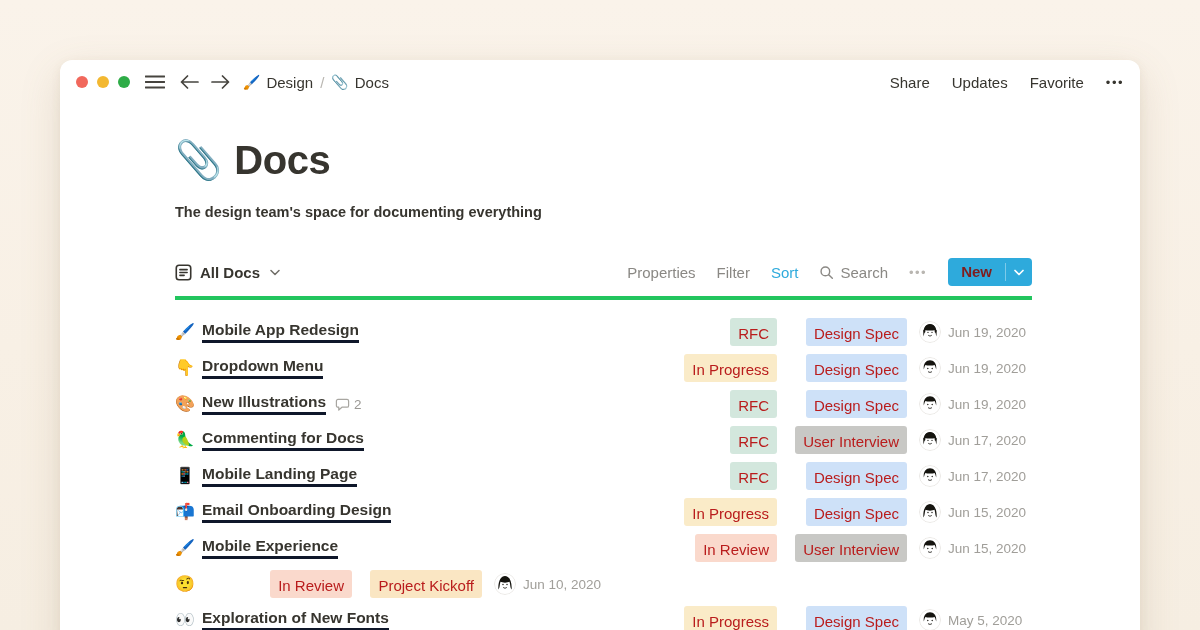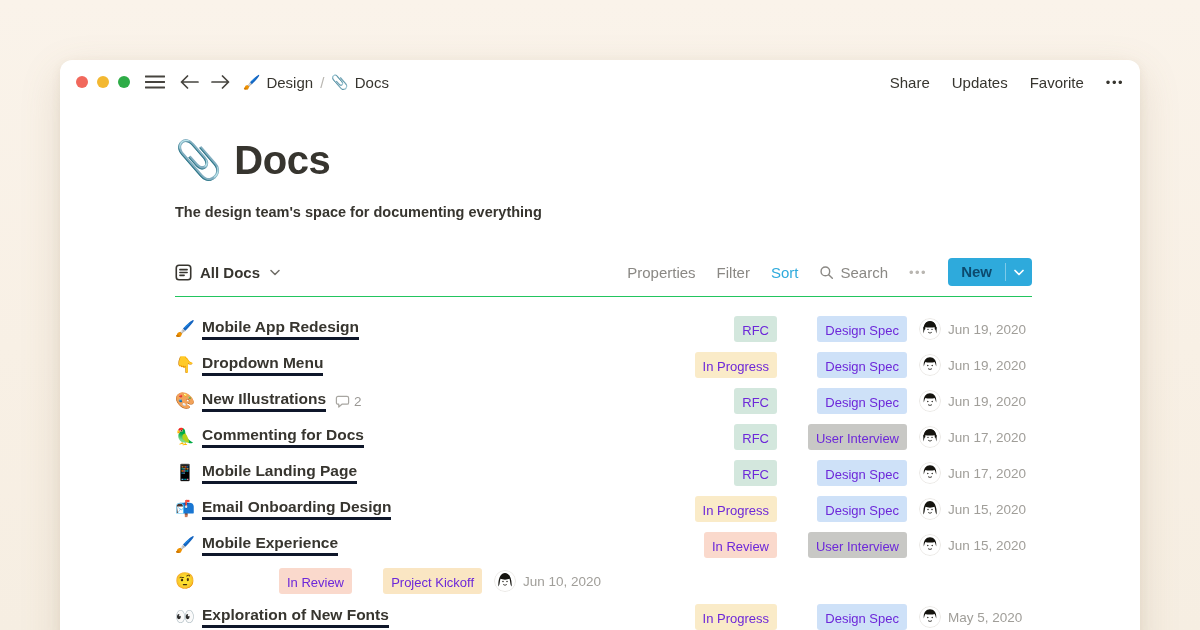--- a/index.html
+++ b/index.html
@@ -49,57 +49,57 @@
   .content { margin-left: 115px; width: 857px; }
   .page-header { margin-top: 32px; display: flex; align-items: center; gap: 12px; }
   .page-icon { font-size: 38px; line-height: 48px; }
   .page-title { font-size: 40px; line-height: 48px; font-weight: 700; letter-spacing: -0.5px; }
   .page-subtitle { margin-top: 18px; font-size: 14.5px; line-height: 20px; color: #37352F; font-weight: bold; }
   
   .view-toolbar {
     margin-top: 36px;
     display: flex; align-items: center; justify-content: space-between;
     padding-bottom: 10px;
-    border-bottom: 1px solid #22c55e;
+    border-bottom: 4px solid #22c55e;
   }
   .view-left { display: flex; align-items: center; gap: 8px; cursor: pointer; }
   .view-label { font-size: 15px; font-weight: 700; }
   .view-chevron { color: #6F6D67; display: flex; margin-left: 2px; }
   .view-right { display: flex; align-items: center; gap: 21px; }
   .tool-link { font-size: 15px; color: #8A8884; cursor: pointer; }
   .tool-link.active { color: #2EAADC; }
   .search-group { display: flex; align-items: center; gap: 6px; cursor: pointer; }
   .toolbar-dots { color: #B9B6B1; font-size: 13px; letter-spacing: 1.5px; cursor: pointer; }
   .new-btn {
     display: flex; align-items: stretch;
     background: #2EAADC; border-radius: 4px;
     height: 28px; overflow: hidden; cursor: pointer;
   }
   .new-label {
-    color: #0c4a6e; font-size: 15px; font-weight: 700;
+    color: #7f1d1d; font-size: 15px; font-weight: 700;
     display: flex; align-items: center; padding: 0 13px 1px 13px;
   }
   .new-divider { width: 1px; background: rgba(255,255,255,0.38); margin: 5px 0; }
   .new-caret { width: 26px; display: flex; align-items: center; justify-content: center; color: #FFFFFF; }
   
   .doc-table { margin-top: 14px; }
   .doc-row { height: 36px; display: flex; align-items: center; }
   .row-emoji { width: 27px; font-size: 16px; line-height: 1; flex: none; }
   .row-main { flex: 1; display: flex; align-items: center; gap: 9px; min-width: 0; }
   .row-title {
     font-size: 15.5px; font-weight: 600; color: #37352F;
     border-bottom: 3px solid #0f172a; padding-bottom: 1px;
     cursor: pointer; white-space: nowrap;
   }
   .comment-badge { display: flex; align-items: center; gap: 4px; cursor: pointer; }
   .comment-count { font-size: 13.5px; color: #9A9894; }
   .tag-col1 { width: 150px; flex: none; display: flex; justify-content: flex-end; }
   .tag-col2 { width: 128px; flex: none; display: flex; justify-content: flex-end; margin-left: 2px; align-items: flex-end; }
   .pill {
-    font-size: 13px; color: #6d28d9;
+    font-size: 15px; color: #b91c1c;
     padding: 7px 8px 4px 8px; border-radius: 3px;
     white-space: nowrap; cursor: pointer;
   }
   .avatar { width: 22px; height: 22px; flex: none; margin-left: 12px; border-radius: 50%; }
   .row-date { width: 84px; flex: none; margin-left: 7px; font-size: 13.5px; color: #A09E99; white-space: nowrap; }
   .defs { position: absolute; width: 0; height: 0; overflow: hidden; }
 </style>
 </head>
 <body>
 

